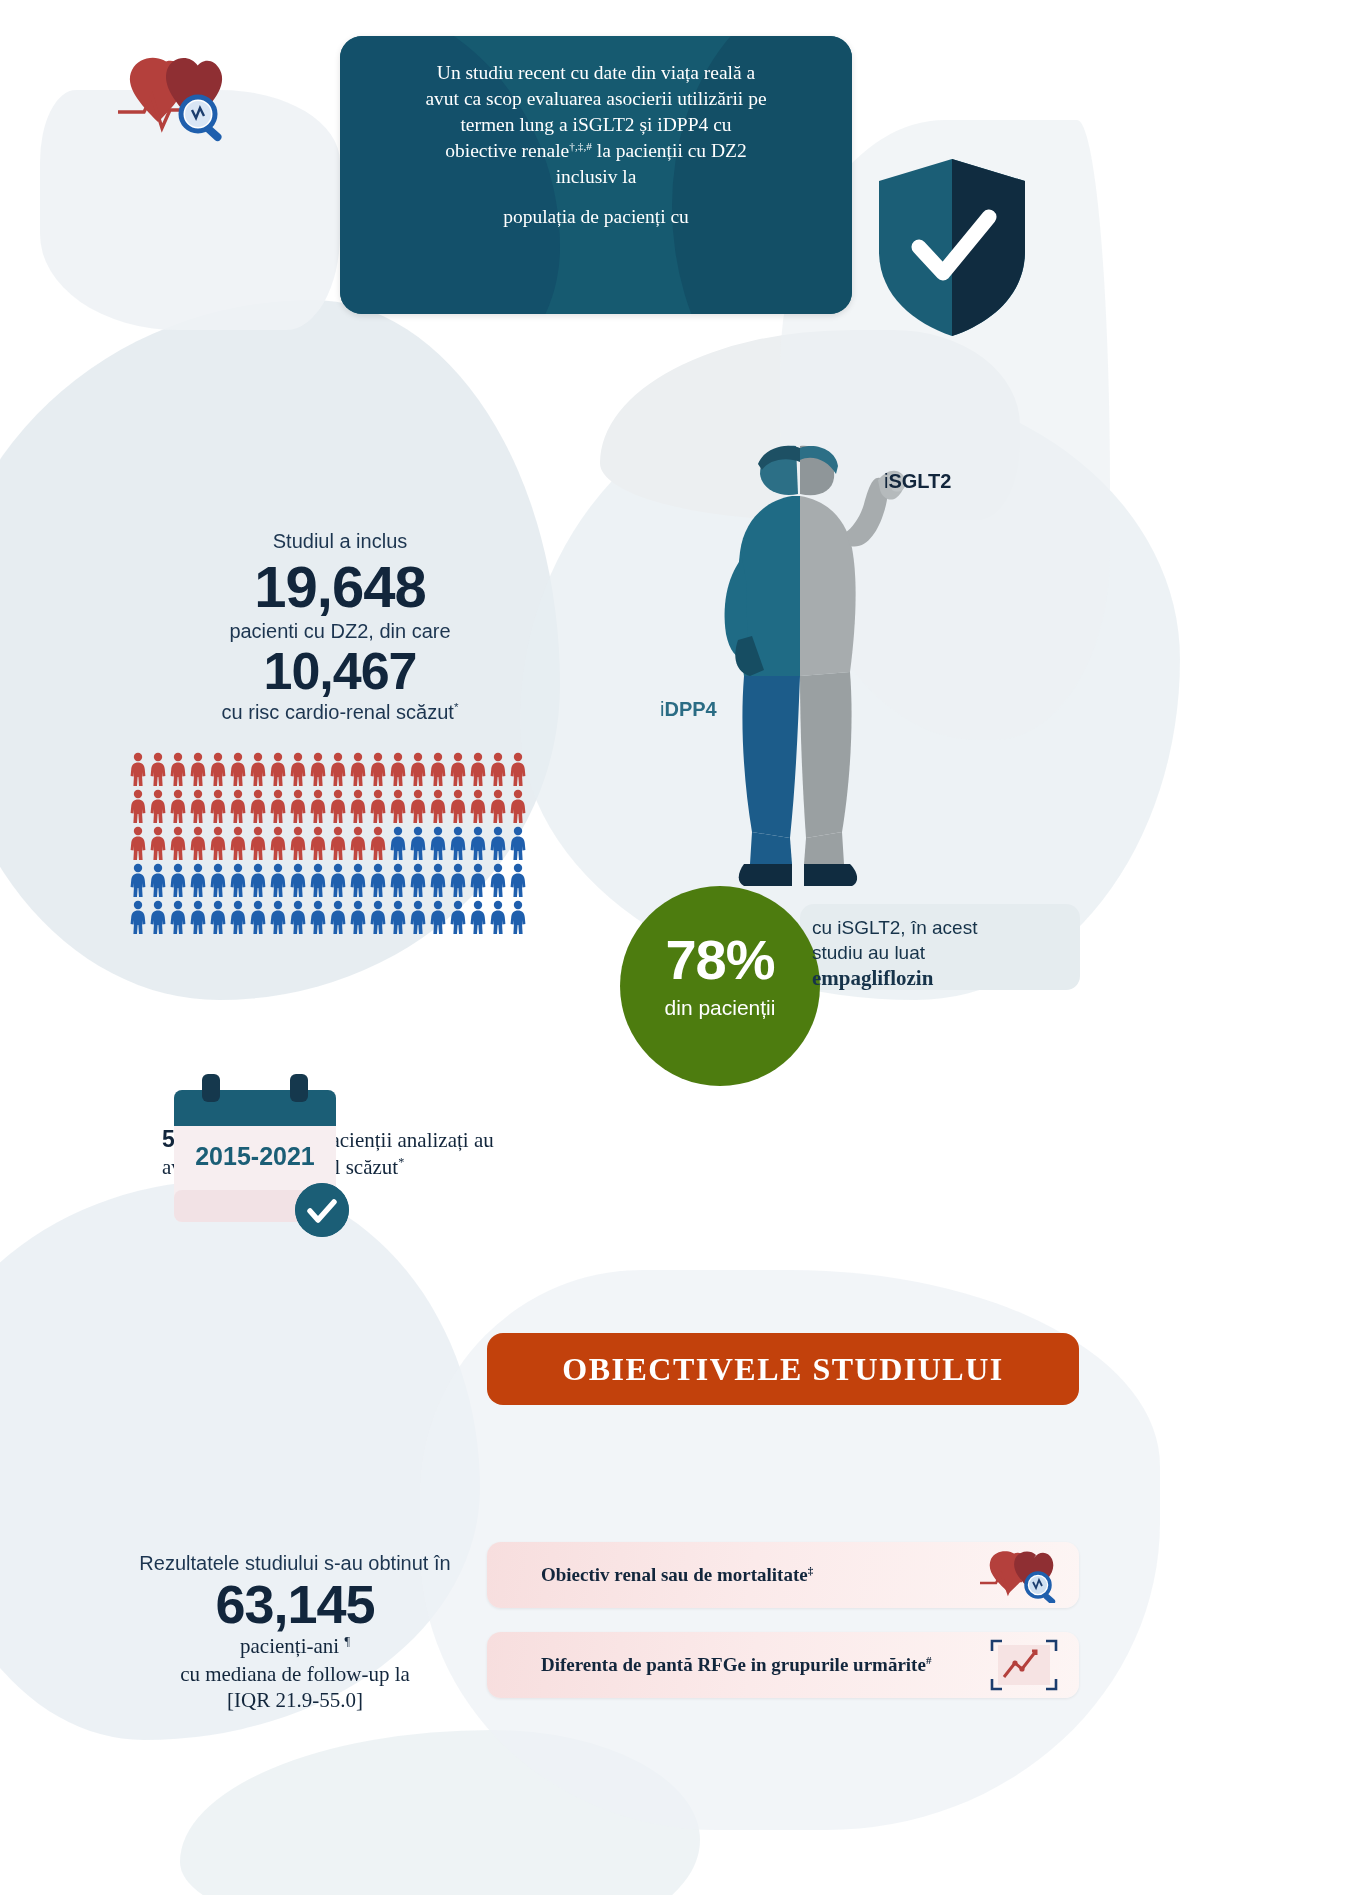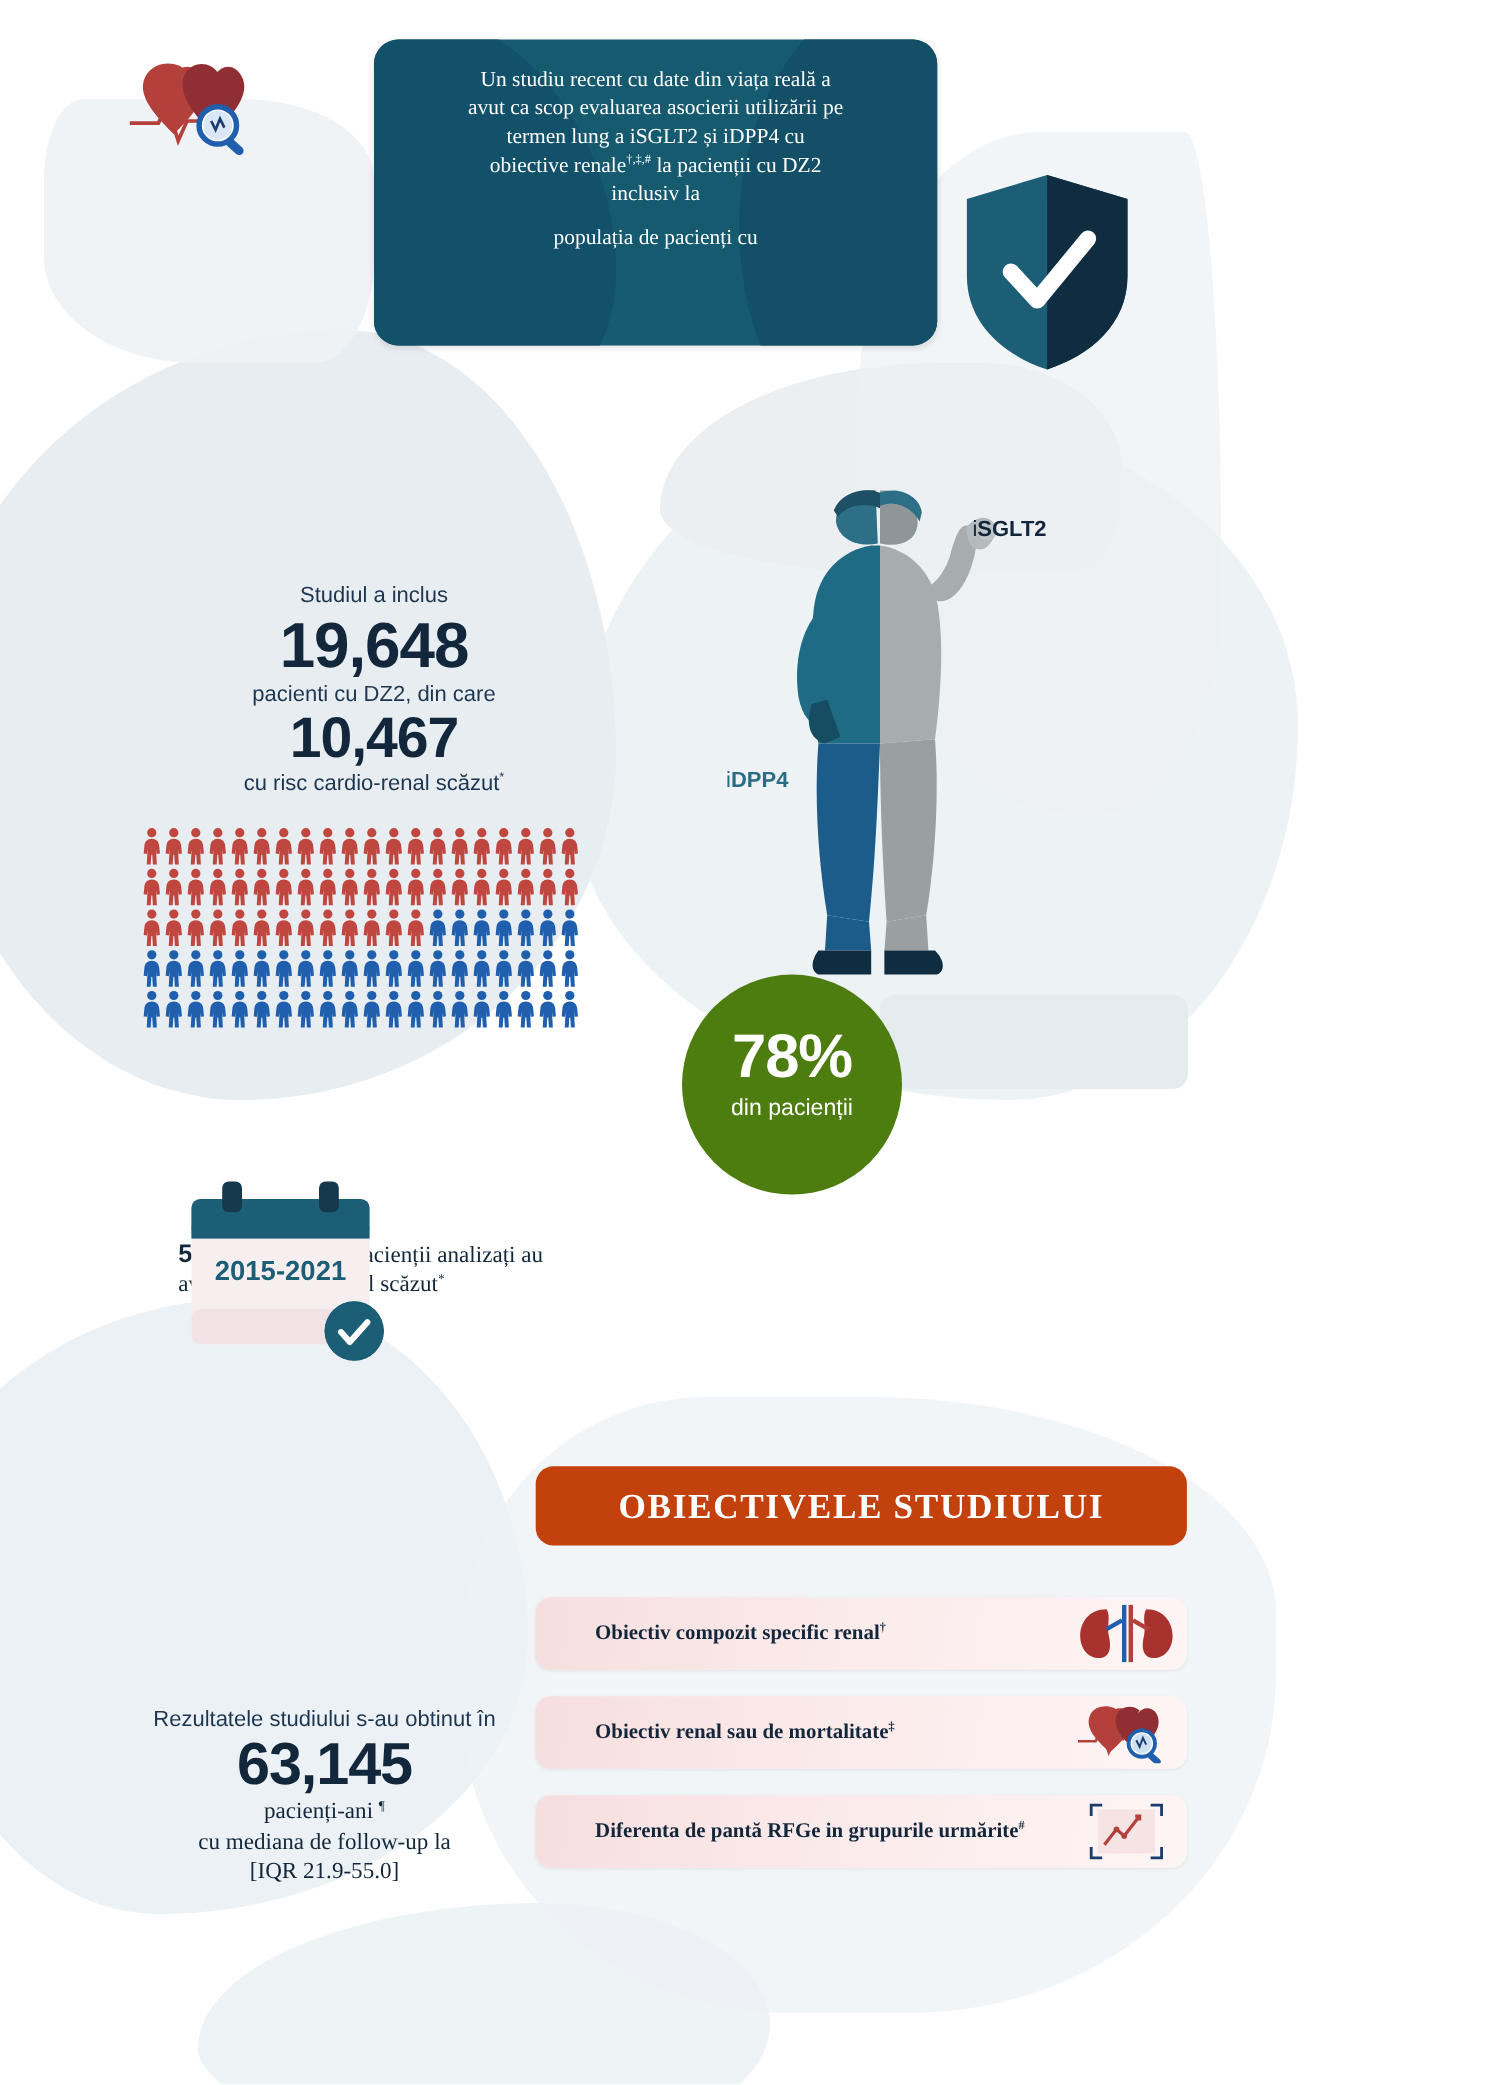--- a/index.html
+++ b/index.html
@@ -611,20 +611,25 @@
       <path d="M210 106 C226 110 238 92 244 72 C250 54 248 40 240 38 C232 36 228 50 224 64 C220 78 212 88 206 92 Z" fill="#a7acae"></path>
       <path d="M238 40 C246 30 256 28 262 34 C268 40 264 52 256 58 C250 62 242 58 240 50 Z" fill="#b5babc"></path>
       <path d="M248 36 C256 30 266 34 266 42 C266 50 258 54 252 50 Z" fill="#bfc4c6"></path>
     </g>
   </svg>
 
   <div class="lbl-isglt2"><span class="pre">i</span><span>SGLT2</span></div>
   <div class="lbl-idpp4"><span class="pre">i</span><span>DPP4</span></div>
 
   <div class="pill78"></div>
+  <div class="pill78-txt">
+    <span>cu iSGLT2, în acest</span><br>
+    <span>studiu au luat</span>
+    <b>empagliflozin</b>
+  </div>
   <div class="circ78">
     <div class="c78-num">78%</div>
     <div class="c78-sub">din pacienții</div>
   </div>
 
   <svg class="cal" viewBox="0 0 190 160">
     <rect x="14" y="18" width="162" height="132" rx="8" fill="#f7eef0"></rect>
     <rect x="14" y="18" width="162" height="34" rx="8" fill="#1b5e76"></rect>
     <rect x="14" y="44" width="162" height="10" fill="#1b5e76"></rect>
     <rect x="42" y="2" width="18" height="28" rx="6" fill="#15384d"></rect>
@@ -642,33 +647,20 @@
     <div class="res-num">63,145</div>
     <div class="res-sub">
       <span>pacienți-ani </span><sup>¶</sup><br>
       <span>cu mediana de follow-up la</span>
     </div>
     <div class="res-iqr">[IQR 21.9-55.0]</div>
   </div>
 
   <div class="obj-head">OBIECTIVELE  STUDIULUI</div>
 
-  <div class="obj-card" id="obj0">
-    <div class="oc-txt"><span>Obiectiv compozit specific renal</span><sup>†</sup></div>
-    <div class="oc-ico">
-      <svg viewBox="0 0 96 56" width="96" height="56">
-        <path d="M30 6 C14 6 6 18 6 30 C6 44 16 52 26 50 C34 48 34 38 32 30 C30 22 34 12 30 6 Z" fill="#a8332e"></path>
-        <path d="M66 6 C82 6 90 18 90 30 C90 44 80 52 70 50 C62 48 62 38 64 30 C66 22 62 12 66 6 Z" fill="#a8332e"></path>
-        <rect x="44" y="2" width="4" height="52" fill="#1f5fad"></rect>
-        <rect x="50" y="2" width="4" height="52" fill="#b4403c"></rect>
-        <path d="M44 16 L30 24" stroke="#1f5fad" stroke-width="4" fill="none"></path>
-        <path d="M54 16 L68 24" stroke="#b4403c" stroke-width="4" fill="none"></path>
-      </svg>
-    </div>
-  </div>
 
   <div class="obj-card" id="obj1">
     <div class="oc-txt"><span>Obiectiv renal sau de mortalitate</span><sup>‡</sup></div>
     <div class="oc-ico">
       <svg viewBox="0 0 96 56" width="96" height="56">
         <path d="M42 10 C36 2 20 2 15 12 C10 24 20 34 33 46 C46 34 56 24 51 12 C47 4 38 4 33 11 Z" fill="#b4403c"></path>
         <path d="M60 8 C54 2 42 4 39 12 C35 24 45 34 58 46 C71 34 81 24 76 12 C72 4 63 4 58 11 Z" fill="#8f2f33"></path>
         <path d="M4 36 L20 36 L25 26 L32 46 L37 34 L46 34" fill="none" stroke="#b4403c" stroke-width="2.4"></path>
         <circle cx="62" cy="38" r="12" fill="#fff" stroke="#1f5fad" stroke-width="3.5"></circle>
         <circle cx="62" cy="38" r="9" fill="#cfe0f2"></circle>

